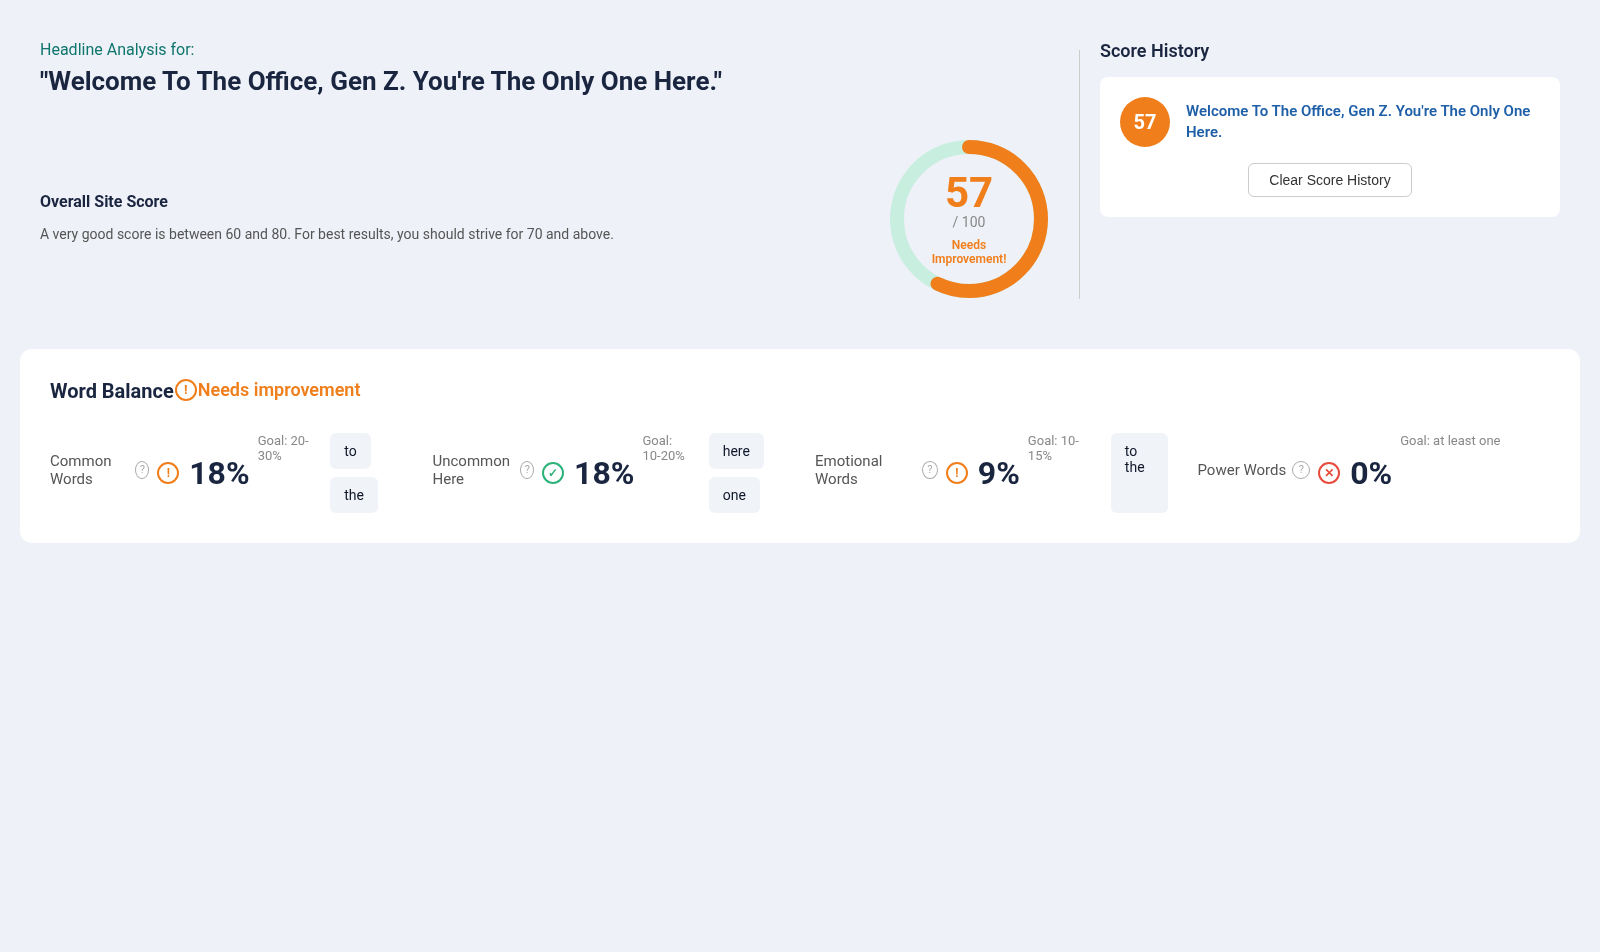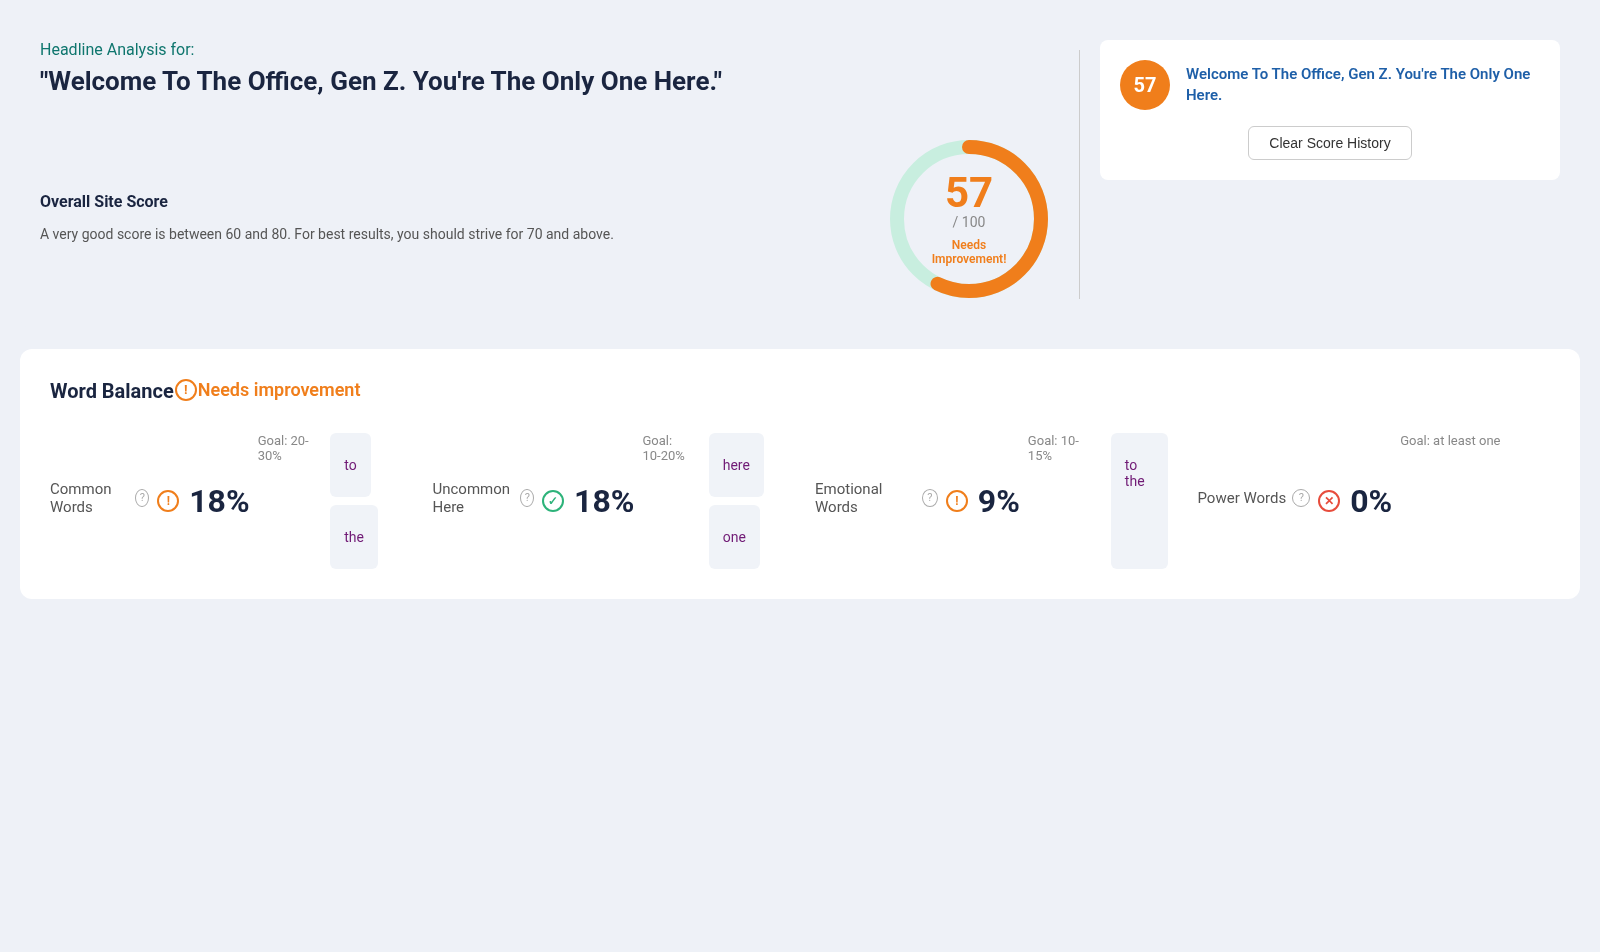--- a/index.html
+++ b/index.html
@@ -306,23 +306,23 @@
 
     .word-tags {
       display: flex;
       gap: 8px;
       flex-wrap: wrap;
     }
 
     .word-tag {
       background: #f0f3f8;
       border-radius: 6px;
-      padding: 24px 14px;
+      padding: 10px 14px;
       font-size: 14px;
-      color: #701a75;
+      color: #0f172a;
     }
 
     .top-panels-wrapper {
       display: flex;
       gap: 20px;
       background: #eef1f7;
       border-radius: 12px;
       padding: 20px;
       margin-bottom: 20px;
     }
@@ -365,20 +365,21 @@
           <div class="donut-max">/ 100</div>
           <div class="donut-status">Needs Improvement!</div>
         </div>
       </div>
     </div>
   </div>
 
   <div class="divider-v"></div>
 
   <div class="right-panel">
+    <div class="score-history-title">Score History</div>
     <div class="history-card">
       <div class="history-item">
         <div class="history-score-badge">57</div>
         <div class="history-headline-text">Welcome To The Office, Gen Z. You're The Only One Here.</div>
       </div>
       <button class="clear-history-btn">Clear Score History</button>
     </div>
   </div>
 </div>
 

